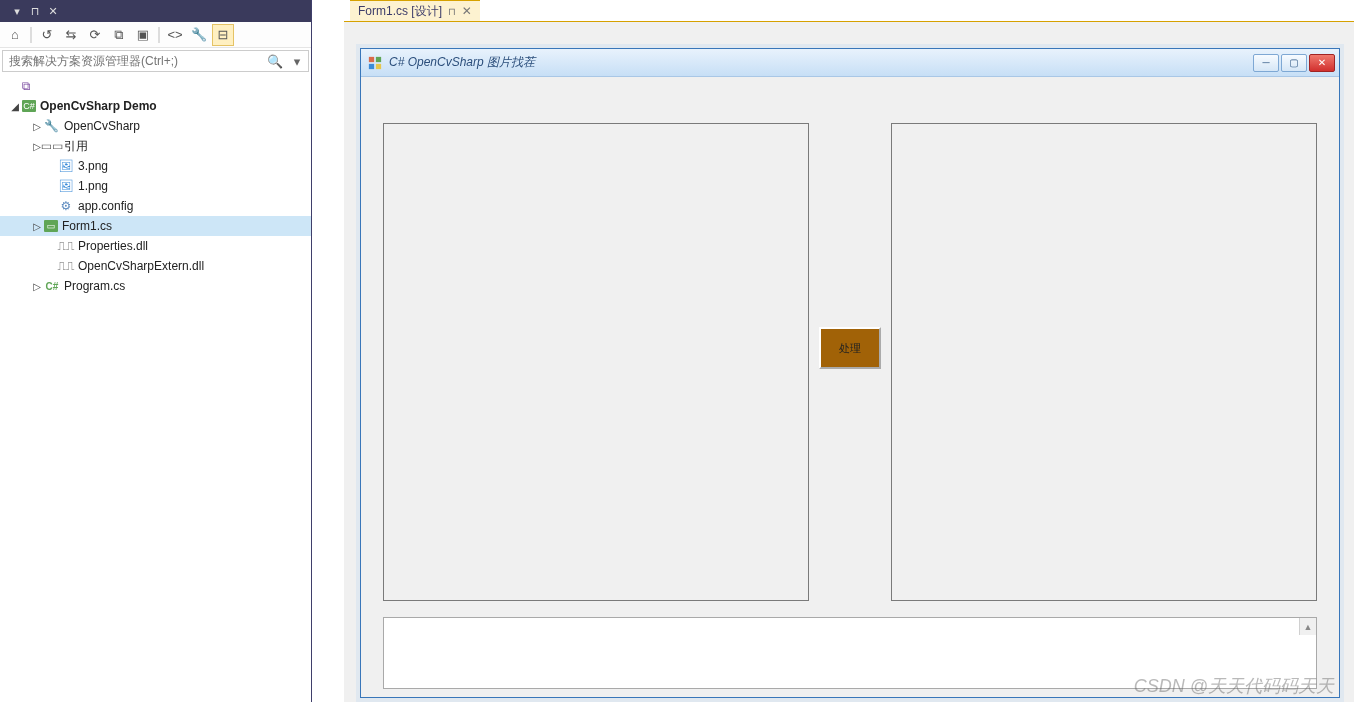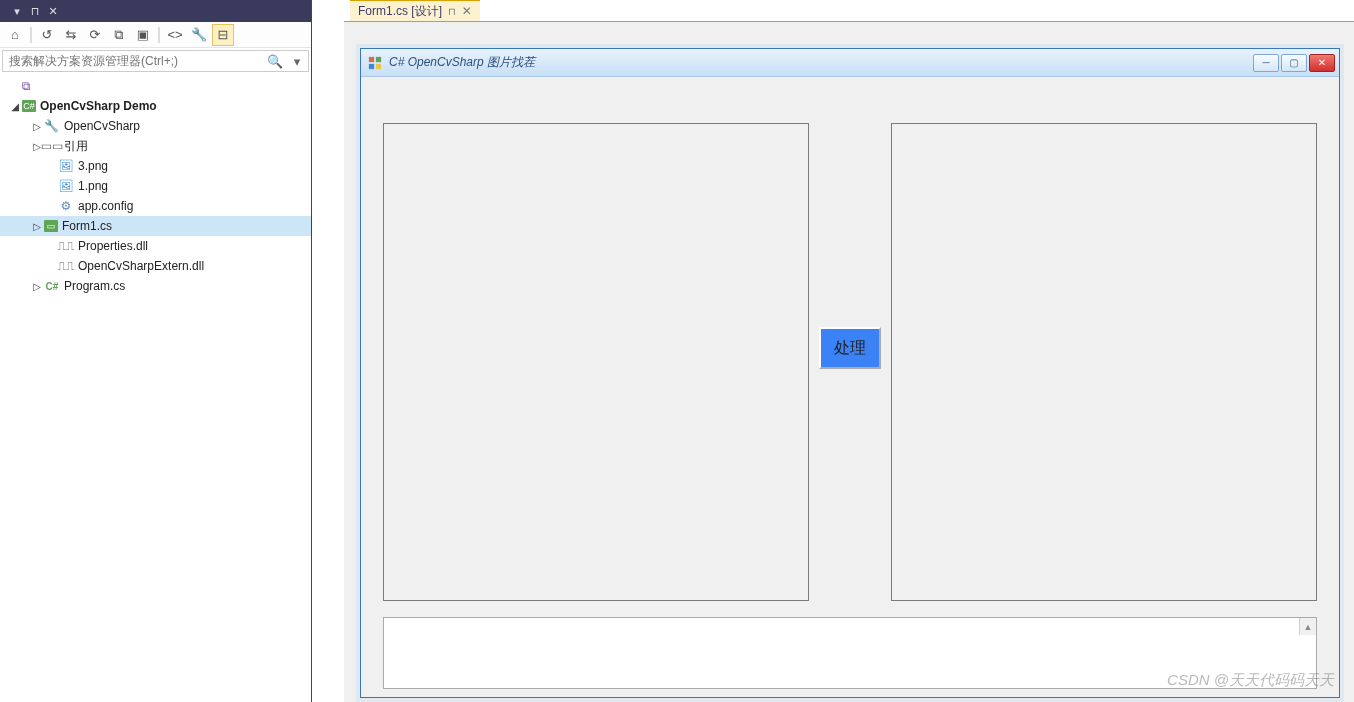--- a/index.html
+++ b/index.html
@@ -172,44 +172,44 @@
   position: absolute;
   border: 1px solid #7a7a7a;
   background: #f0f0f0;
 }
 .pb1 { left: 22px; top: 46px; width: 426px; height: 478px; }
 .pb2 { left: 530px; top: 46px; width: 426px; height: 478px; }
 .proc-btn {
   position: absolute;
   left: 458px; top: 250px;
   width: 62px; height: 42px;
-  background: #3b82f6;
+  background: #a16207;
   border: 2px outset #fff;
-  font-size: 16px;
+  font-size: 11px;
   color: #222;
   cursor: pointer;
   font-family: inherit;
 }
 .textbox {
   position: absolute;
   left: 22px; top: 540px; width: 934px; height: 72px;
   background: #fff;
   border: 1px solid #a9a9a9;
 }
 .textbox .scroll-up {
   position: absolute; right: 0; top: 0; width: 17px; height: 17px;
   background: #f0f0f0; border-left: 1px solid #d0d0d0;
   display: flex; align-items: center; justify-content: center;
   color: #888; font-size: 9px;
 }
 .watermark {
   position: absolute;
-  right: 20px; bottom: 12px;
+  right: 20px; bottom: 4px;
   color: rgba(100,100,100,0.45);
-  font-size: 15px;
+  font-size: 18px;
   font-style: italic;
 }
 .scrollbar-stub {
   position: absolute; right: 0; top: 22px; bottom: 0; width: 8px;
   background: #f0f0f0;
 }
 </style>
 </head>
 <body>
 

